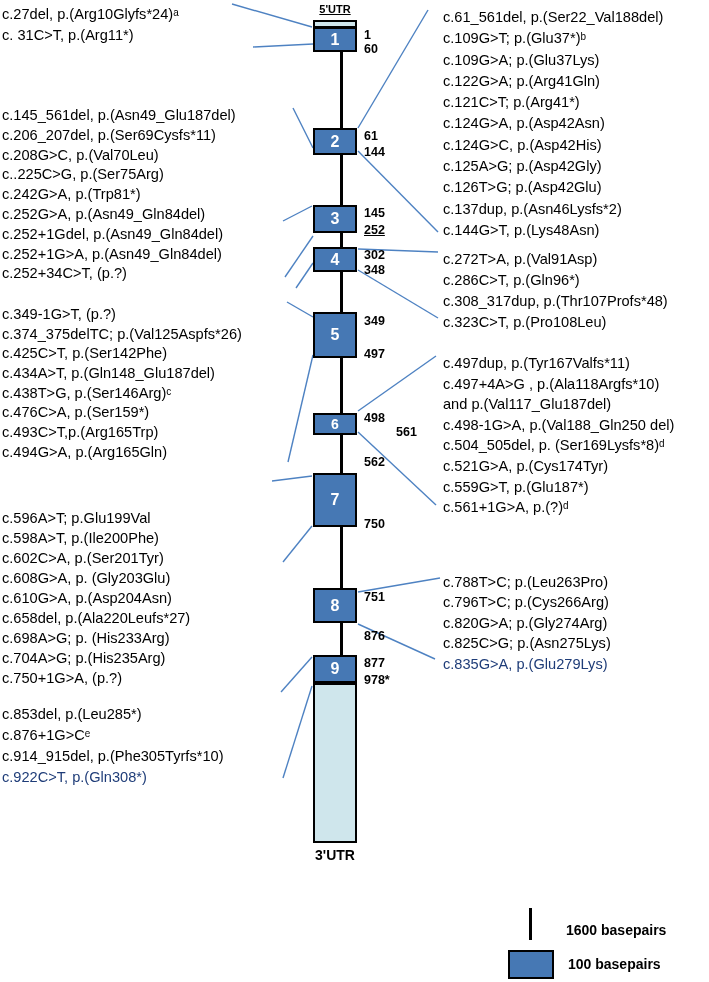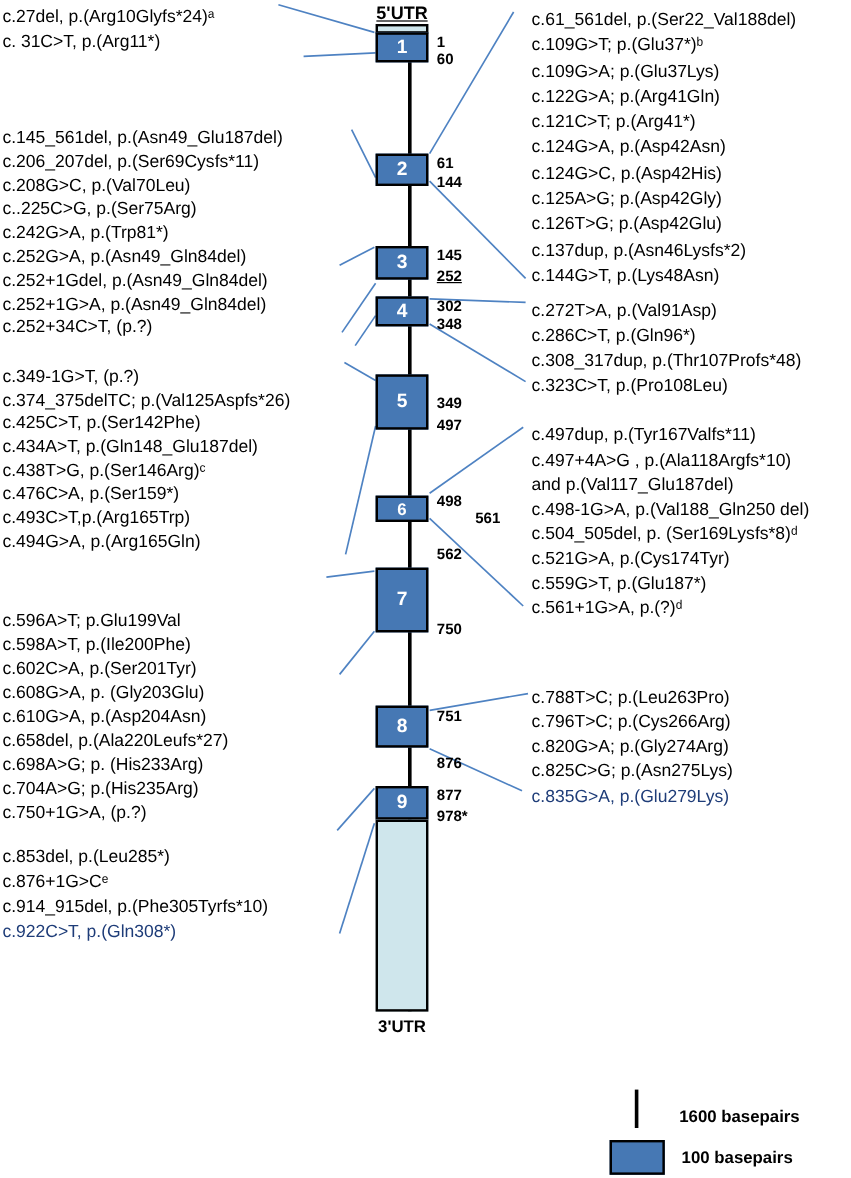--- a/index.html
+++ b/index.html
@@ -15,21 +15,21 @@
 
   .backbone{position:absolute;left:340px;width:3px;background:#000;}
   .exon{position:absolute;left:313px;width:44px;box-sizing:border-box;
         background:var(--exon-fill,#4678b4);border:2px solid #000;
         display:flex;align-items:center;justify-content:center;}
   .exon .num{color:#fff;font-weight:bold;font-size:16px;}
   .utr{position:absolute;left:313px;width:44px;box-sizing:border-box;
        background:var(--utr-fill,#cfe6ec);border:2px solid #000;}
   .coord{position:absolute;left:364px;width:48px;font-weight:bold;font-size:12.5px;line-height:13px;}
   .utr-label{position:absolute;left:303px;width:64px;text-align:center;font-weight:bold;}
-  .utr5-label{top:3px;font-size:15px;text-decoration:underline;}
+  .utr5-label{top:3px;font-size:11px;text-decoration:underline;}
   .utr3-label{top:847px;font-size:14px;}
 
   .legend-line{position:absolute;left:529px;top:908px;width:3px;height:32px;background:#000;}
   .legend-box{position:absolute;left:508px;top:950px;width:46px;height:29px;box-sizing:border-box;
               background:var(--exon-fill,#4678b4);border:2px solid #000;}
   .legend-label{position:absolute;font-weight:bold;font-size:14px;white-space:nowrap;}
 </style>
 </head>
 <body>
 
@@ -163,21 +163,21 @@
 
   <div class="exon" style="top:247px;height:25px;">
       <span class="num">4</span>
     </div>
   <div class="coord" style="top:249px;">302</div>
   <div class="coord" style="top:264px;">348</div>
 
   <div class="exon" style="top:312px;height:46px;">
       <span class="num">5</span>
     </div>
-  <div class="coord" style="top:330px;">349</div>
+  <div class="coord" style="top:315px;">349</div>
   <div class="coord" style="top:348px;">497</div>
 
   <div class="exon" style="top:413px;height:22px;">
       <span class="num" style="font-size:14px">6</span>
     </div>
   <div class="coord" style="top:412px;">498</div>
   <div class="coord" style="top:426px;padding-left:32px;">561</div>
 
   <div class="exon" style="top:473px;height:54px;">
       <span class="num">7</span>

